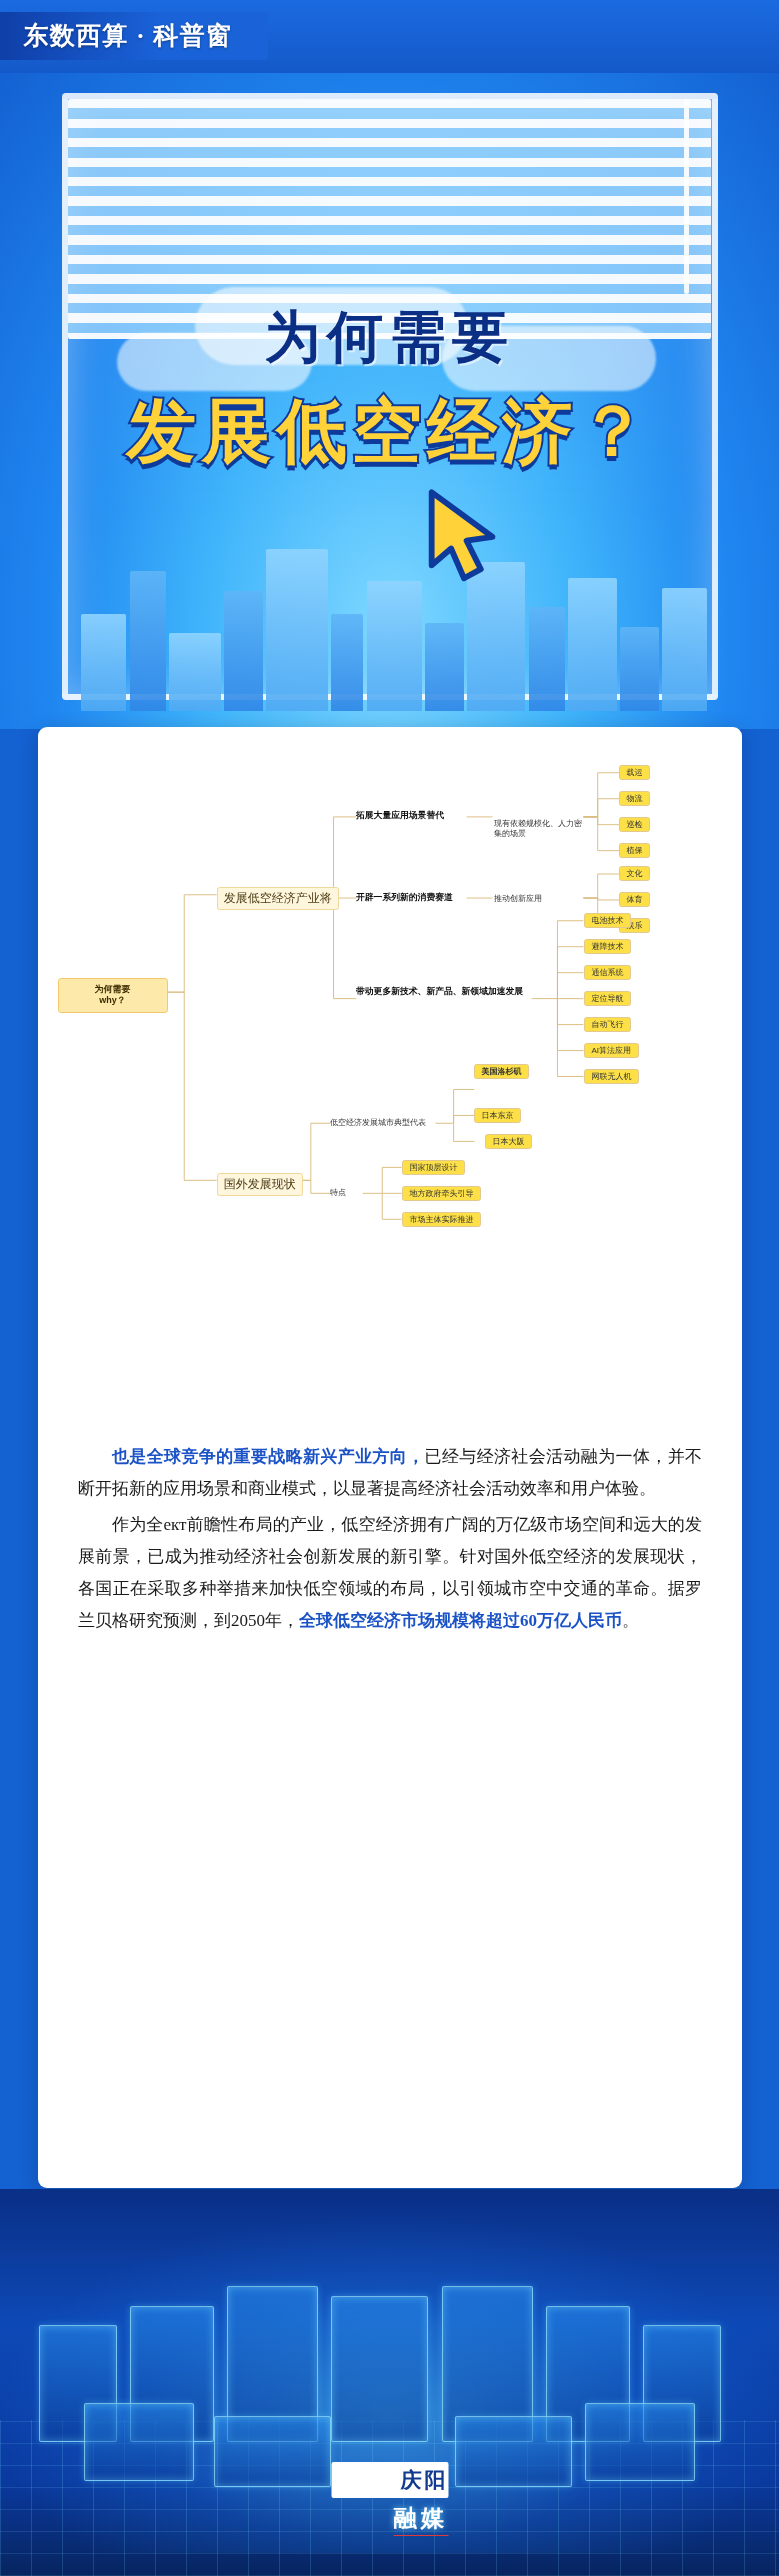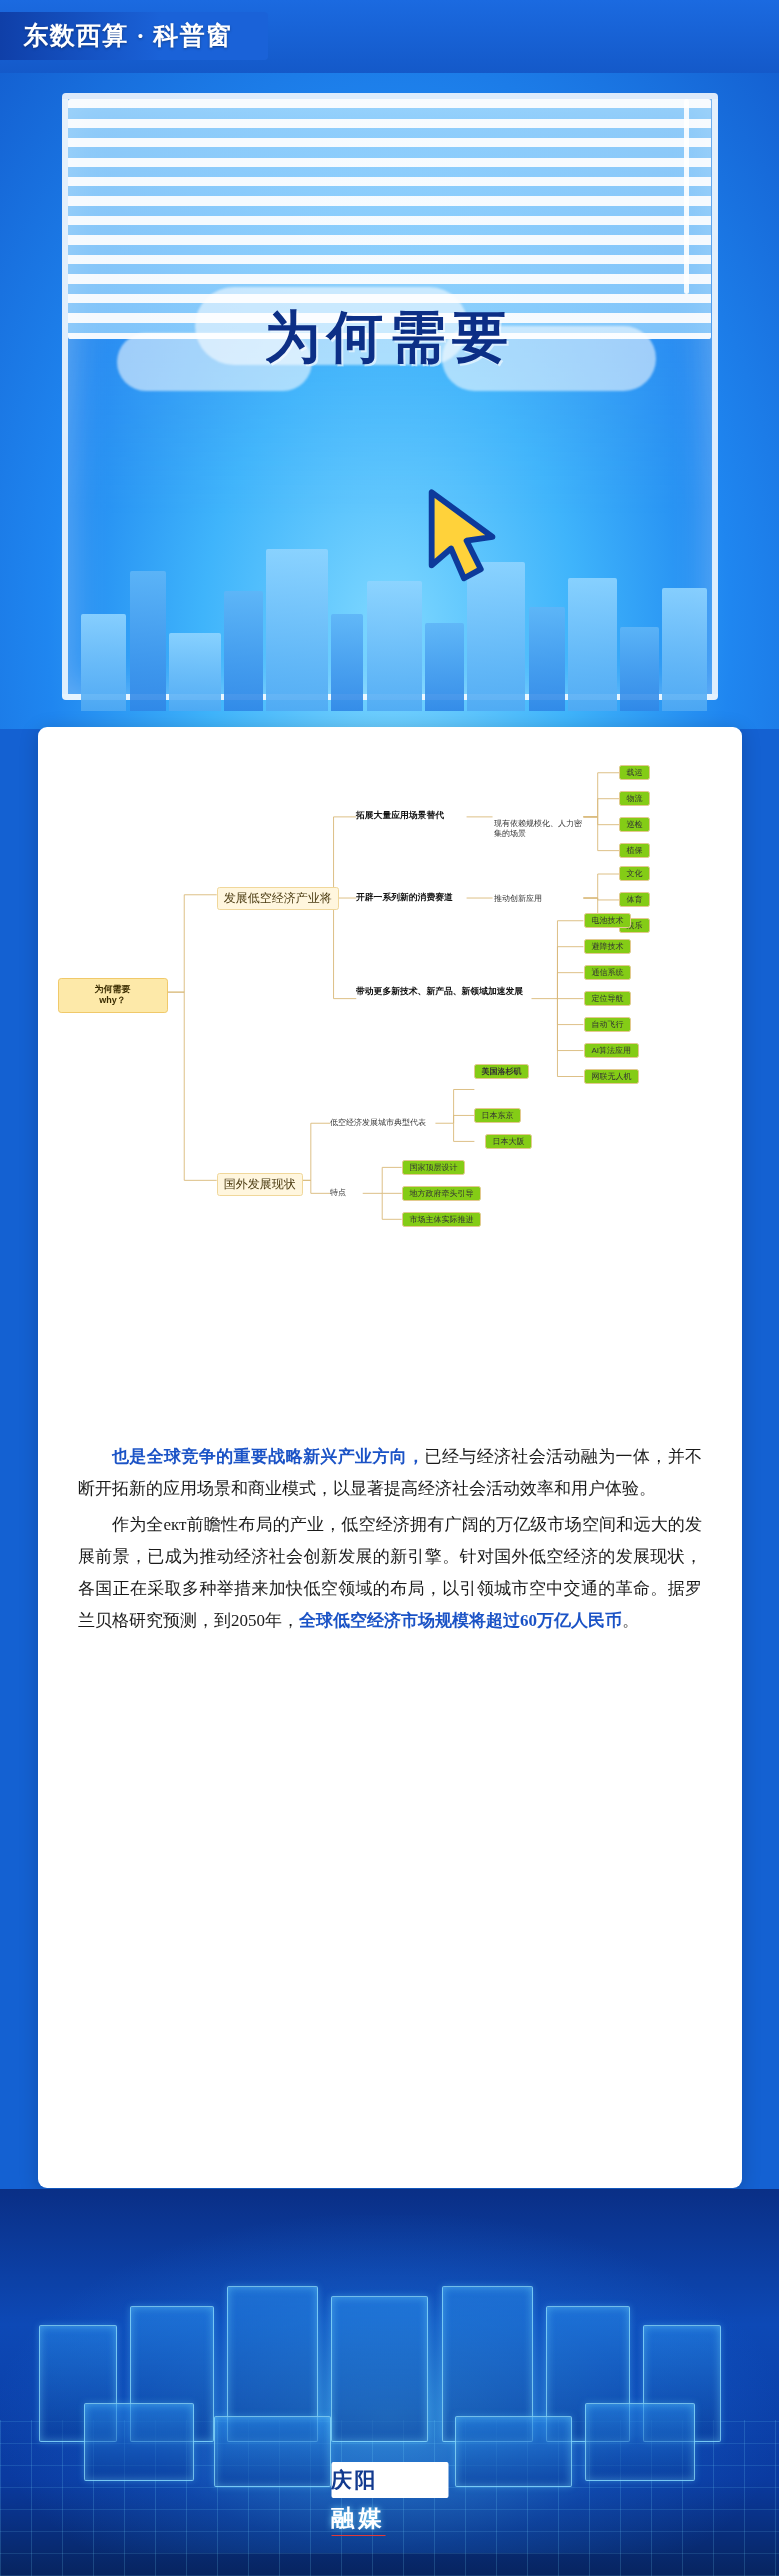--- a/index.html
+++ b/index.html
@@ -109,21 +109,21 @@
     font-size:12px; color:#4a3a10;
   }
   .node.l2{
     font-weight:bold; font-size:8.8px; color:#111;
   }
   .node.l2.wrap{ white-space:normal; width:110px; text-align:left; }
   .node.l3{ font-size:8px; color:#333; }
   .node.l3.wrap{ white-space:normal; width:78px; }
   .node.leaf{
     border:0.6px solid #e3c98f; border-radius:2.6px; padding:1.9px 6.5px;
-    background:#84cc16; font-size:8px; color:#333;
+    background:#fde047; font-size:8px; color:#333;
   }
 
   
   .article{
     position:absolute; left:40px; top:714px; width:624px;
     font-size:17px; line-height:32px; color:#1a1a1a; text-align:justify;
     font-family:"Liberation Serif","DejaVu Serif",serif;
   }
   .article p{ margin:0 0 3.9px 0; text-indent:34px; }
   .hl{ color:#1b53c6; font-weight:bold; }
@@ -145,21 +145,21 @@
     box-shadow:0 0 9px rgba(120,220,255,.45) inset, 0 0 7.8px rgba(90,200,255,.35);
   }
   .grid-lines{
     position:absolute; left:0; bottom:0; width:779px; height:156px;
     background:
       repeating-linear-gradient(90deg, rgba(120,220,255,.18) 0 0.6px, transparent 0.6px 31px),
       repeating-linear-gradient(0deg, rgba(120,220,255,.14) 0 0.6px, transparent 0.6px 22px);
   }
   .logo{
     position:absolute; left:50%; transform:translateX(-50%); top:273px;
-    width:117px; text-align:left;
+    width:117px; text-align:right;
   }
   .logo-top{
     background:#ffffff; color:#123a8f; font-size:21px; font-weight:bold;
     letter-spacing:2.6px; padding:3.9px 0; border-radius:1.9px;
     font-family:"Liberation Serif","DejaVu Serif",serif;
   }
   .logo-bot{
     margin-top:3.9px; color:#ffffff; font-size:23.4px; font-weight:bold; letter-spacing:3.9px;
     font-family:"Liberation Serif","DejaVu Serif",serif;
     text-shadow:0 0 6.5px rgba(120,220,255,.9);
@@ -191,20 +191,21 @@
     <div class="bld" style="left:299px;  width:55px;  height:130px;"></div>
     <div class="bld dark" style="left:357px;  width:39px;  height:88px;"></div>
     <div class="bld" style="left:399px;  width:58px;  height:149px;"></div>
     <div class="bld dark" style="left:461px;  width:36px;  height:104px;"></div>
     <div class="bld" style="left:500px;  width:49px;  height:133px;"></div>
     <div class="bld dark" style="left:552px;  width:39px;  height:84px;"></div>
     <div class="bld" style="left:594px;  width:45px;  height:123px;"></div>
   </div>
 
   <div class="hero-title-1">为何需要</div>
+  <div class="hero-title-2">发展低空经济？</div>
 
   <div class="cursor">
     <svg width="78" height="97" viewBox="0 0 120 150">
       <polygon points="10,5 10,118 40,92 60,138 86,124 64,80 104,74" fill="#ffd23a" stroke="#0d3a9b" stroke-width="9" stroke-linejoin="round"></polygon>
     </svg>
   </div>
 </div>
 
 <div class="card">
 

